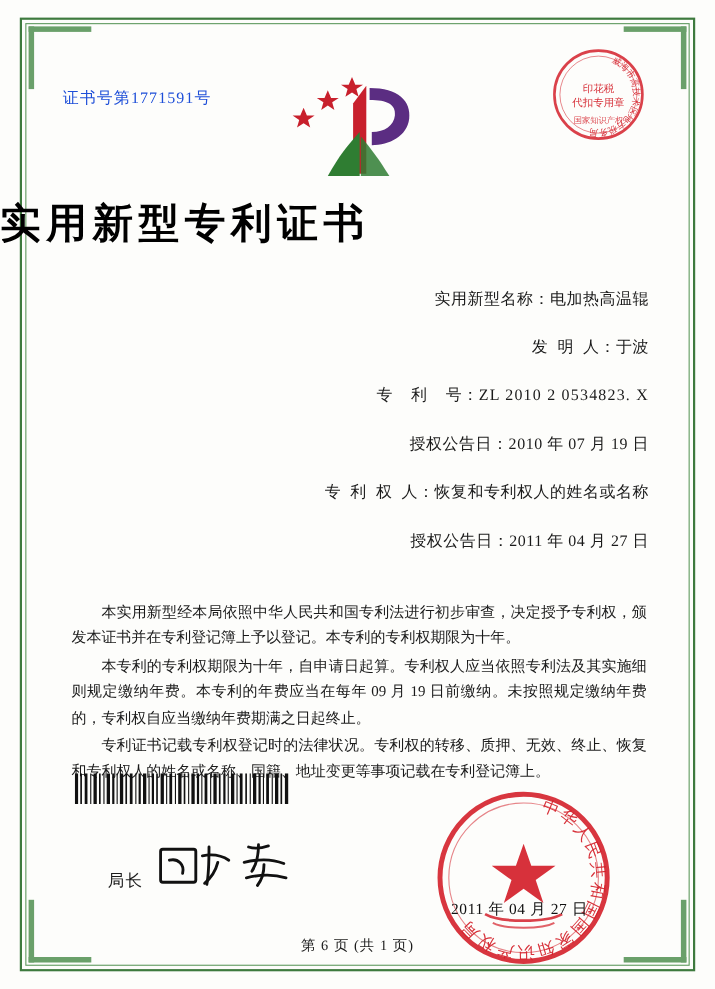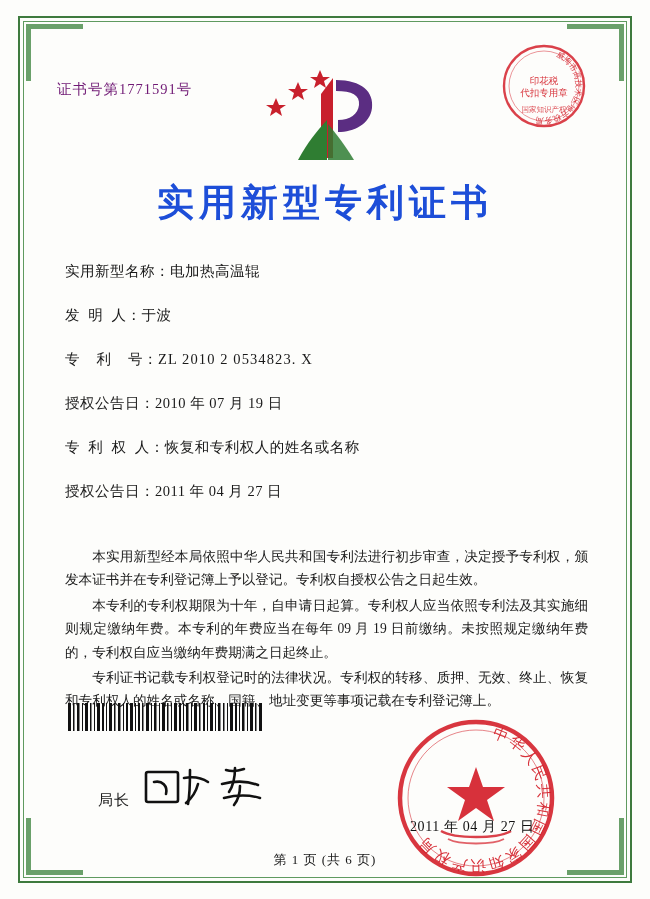--- a/index.html
+++ b/index.html
@@ -50,21 +50,21 @@
   .corner.bl { left: 26px;  bottom: 24px; border-left-width: 5px; border-bottom-width: 5px; }
   .corner.br { right: 26px; bottom: 24px; border-right-width: 5px; border-bottom-width: 5px; }
 
   
   .cert-number {
     position: absolute;
     left: 57px;
     top: 80px;
     font-size: 14.5px;
     letter-spacing: 1px;
-    color: #701a75;
+    color: #1d4ed8;
   }
 
   
   .logo {
     position: absolute;
     left: 258px;
     top: 60px;
     width: 135px;
     height: 110px;
   }
@@ -78,41 +78,41 @@
     width: 88px;
     height: 88px;
   }
   .seal-small svg { display: block; }
 
   
   .doc-title {
     position: absolute;
     left: 0; right: 0;
     top: 178px;
-    text-align: center;
     font-family: "DejaVu Serif", serif;
     font-size: 37px;
     font-weight: bold;
     letter-spacing: 5px;
-    color: #1d4ed8;
+    color: #000000;
   }
 
   
   .fields {
     position: absolute;
     left: 65px;
     top: 262px;
     right: 60px;
   }
   .field-row {
     display: flex;
     align-items: baseline;
     margin-bottom: 25px;
     font-size: 14.5px;
     color: #1a1a1a;
+    justify-content: flex-end;
   }
   .field-label {
     white-space: pre;
     letter-spacing: 0.5px;
   }
   .field-value {
     letter-spacing: 0.5px;
   }
   .field-value.mono {
     font-family: "Liberation Serif", serif;
@@ -263,21 +263,21 @@
       <span class="field-label">专  利  权  人：</span>
       <span class="field-value">恢复和专利权人的姓名或名称</span>
     </div>
     <div class="field-row">
       <span class="field-label">授权公告日：</span>
       <span class="field-value">2011 年 04 月 27 日</span>
     </div>
   </div>
 
   <div class="body-text">
-    <p>本实用新型经本局依照中华人民共和国专利法进行初步审查，决定授予专利权，颁发本证书并在专利登记簿上予以登记。专利权自授权公告之日起生效。</p>
+    <p>本实用新型经本局依照中华人民共和国专利法进行初步审查，决定授予专利权，颁发本证书并在专利登记簿上予以登记。本专利的专利权期限为十年。</p>
     <p>本专利的专利权期限为十年，自申请日起算。专利权人应当依照专利法及其实施细则规定缴纳年费。本专利的年费应当在每年 09 月 19 日前缴纳。未按照规定缴纳年费的，专利权自应当缴纳年费期满之日起终止。</p>
     <p>专利证书记载专利权登记时的法律状况。专利权的转移、质押、无效、终止、恢复和专利权人的姓名或名称、国籍、地址变更等事项记载在专利登记簿上。</p>
   </div>
 
   <div class="barcode">
     <svg width="196" height="28" viewBox="0 0 196 28" xmlns="http://www.w3.org/2000/svg">
       <g fill="#111">
         <rect x="0" y="0" width="3" height="28"></rect>
           <rect x="5" y="0" width="1.5" height="28"></rect>
         <rect x="9" y="0" width="2.5" height="28"></rect>
@@ -361,15 +361,15 @@
 
       <polygon points="83,52 90,72 112,72 94,85 101,106 83,93 65,106 72,85 54,72 76,72" fill="#d4202a" opacity="0.92"></polygon>
 
       <path d="M48,116 C62,124 104,124 118,116" stroke="#d4202a" stroke-width="2.5" fill="none" opacity="0.85"></path>
       <path d="M55,124 C66,130 100,130 111,124" stroke="#d4202a" stroke-width="1.8" fill="none" opacity="0.7"></path>
     </svg>
   </div>
 
   <div class="seal-date">2011 年 04 月 27 日</div>
 
-  <div class="footer">第 1 页 (共 6 页)</div>
+  <div class="footer">第 6 页 (共 1 页)</div>
 
 </div>
 
 </body></html>

